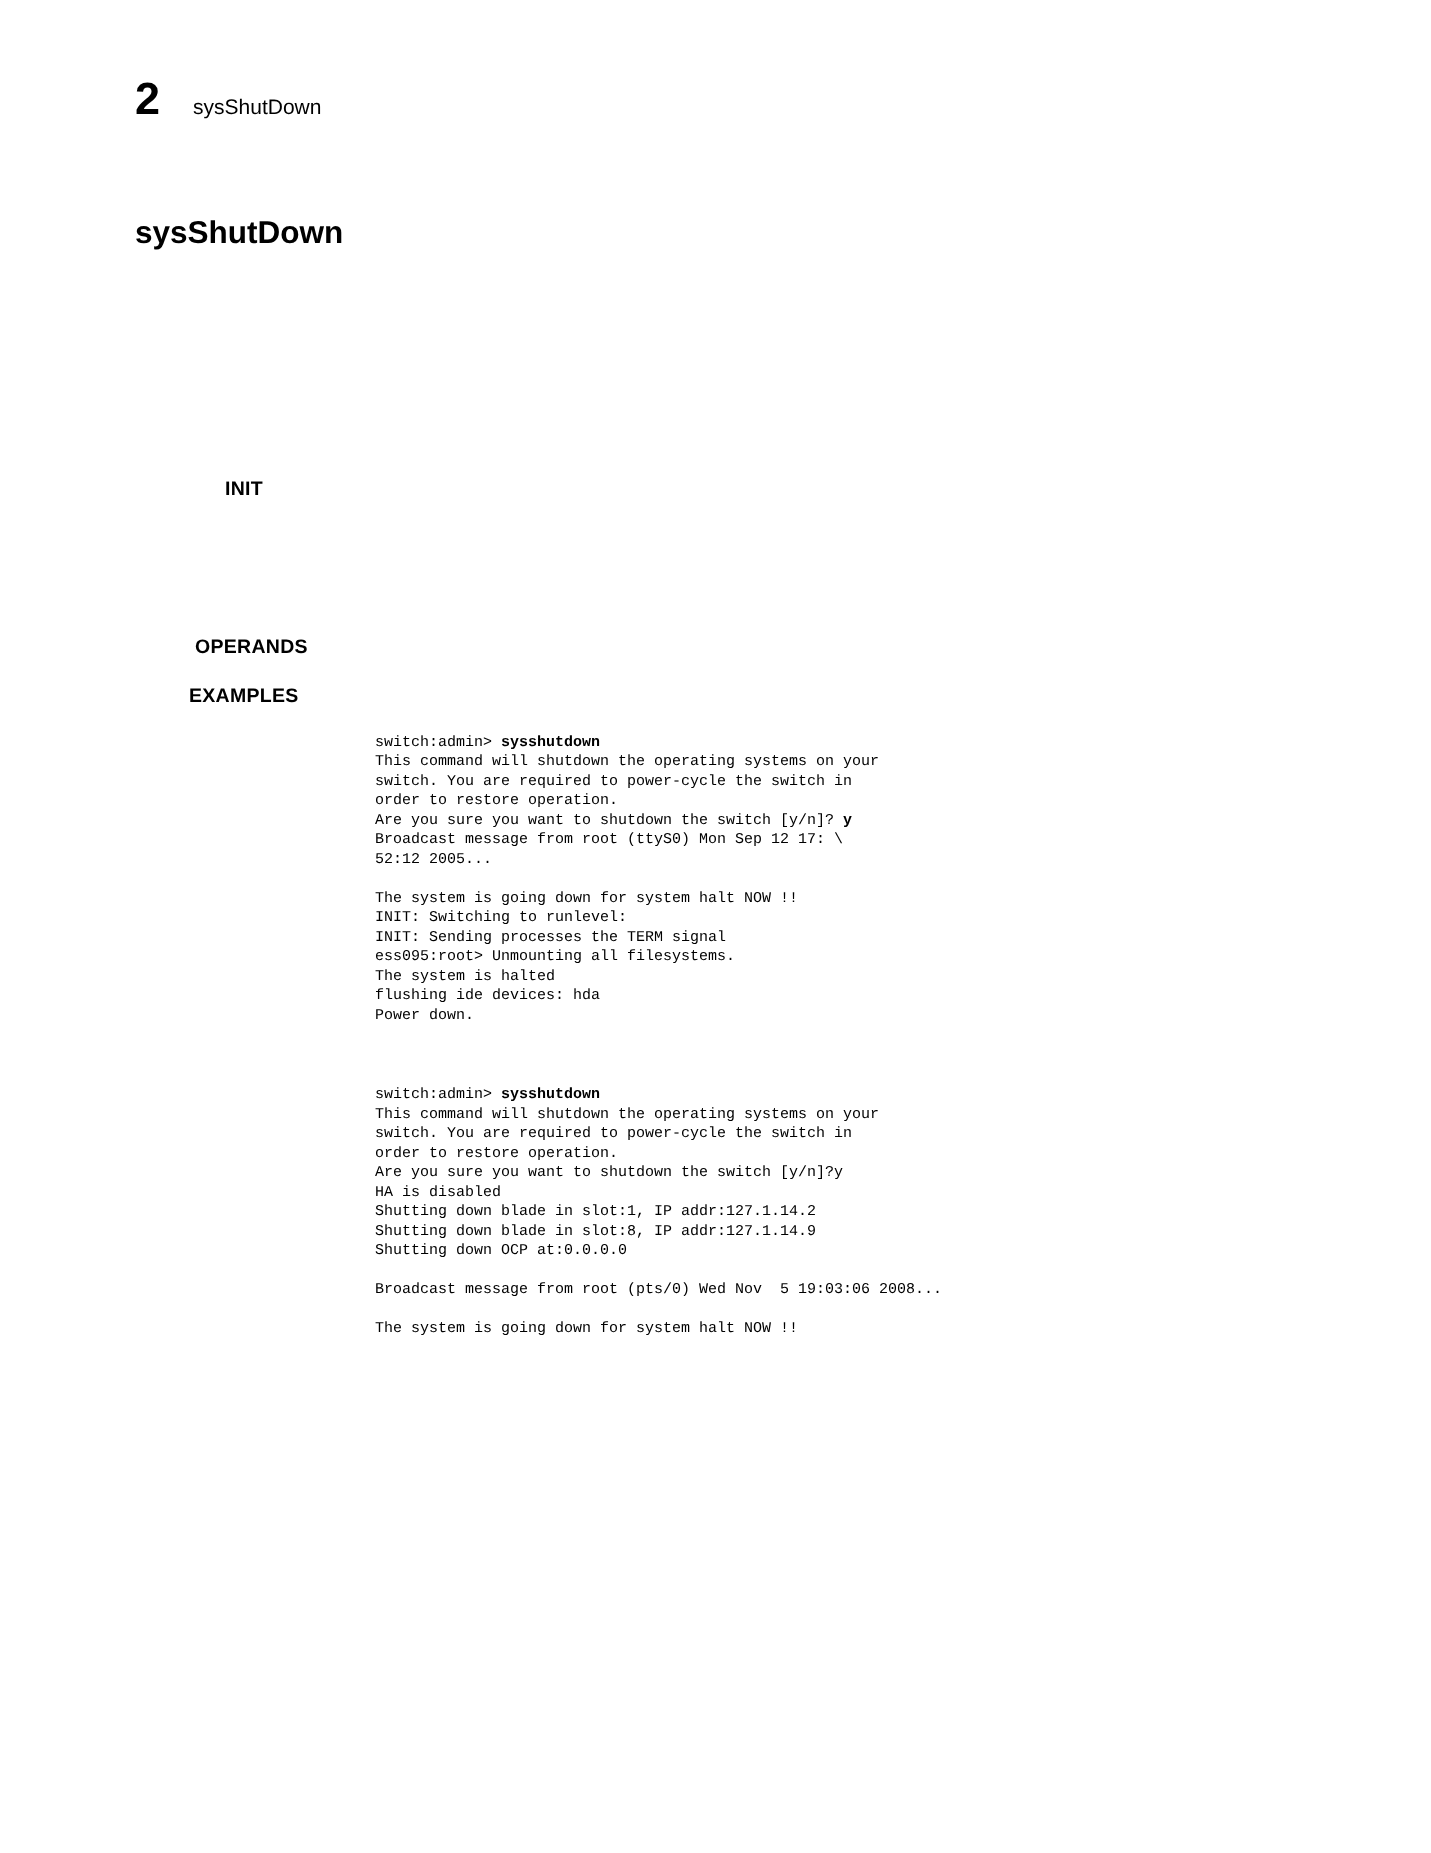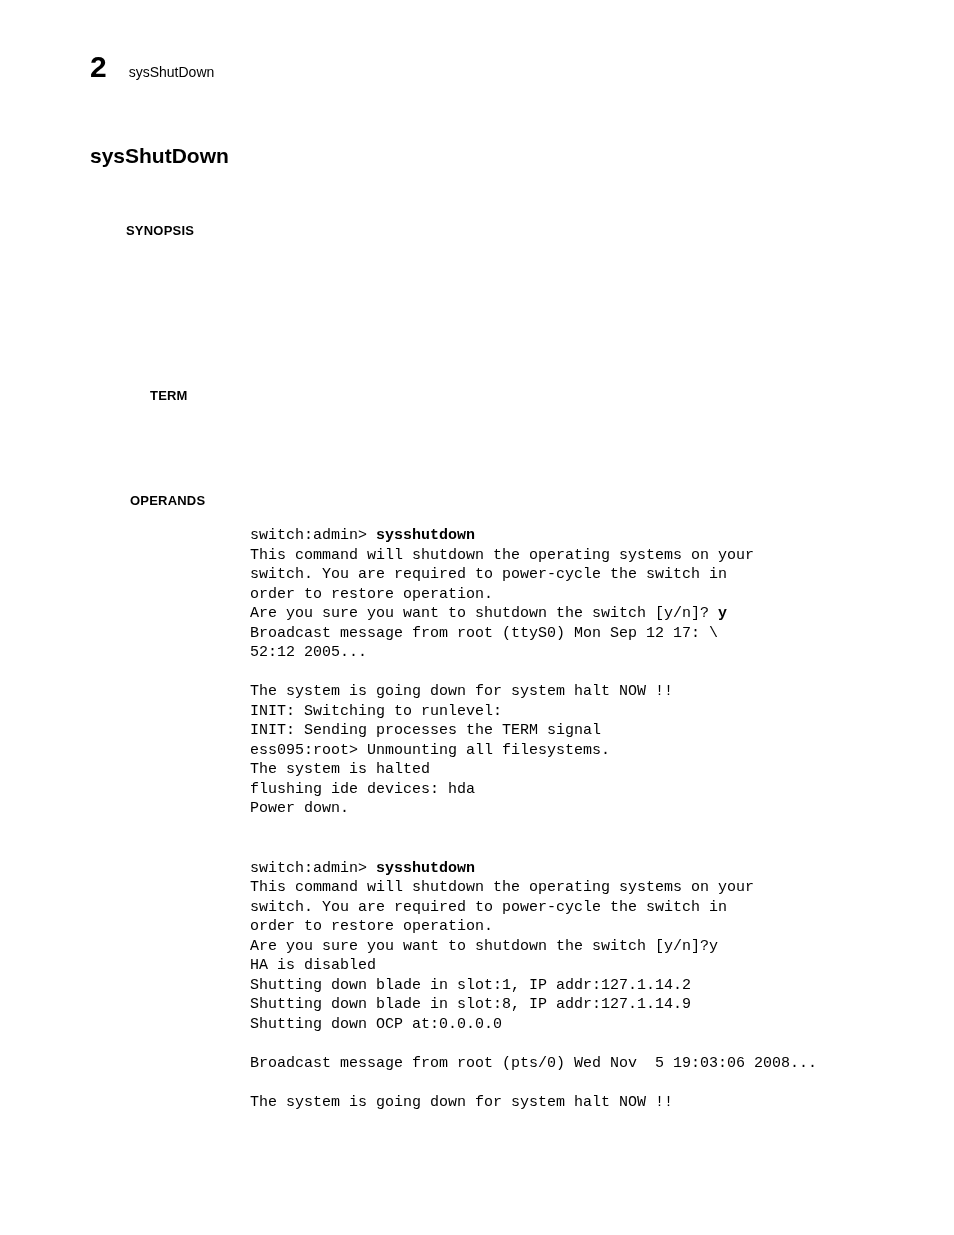--- a/index.html
+++ b/index.html
@@ -50,21 +50,21 @@
   }
   .section-label.operands {
     margin-top: 90px;
     margin-left: 40px;
   }
   .section-label.examples {
     margin-top: 18px;
   }
   .code-block {
     font-family: "Courier New", Courier, monospace;
-    font-size: 15px;
+    font-size: 10px;
     line-height: 1.3;
     white-space: pre;
     margin-left: 160px;
     margin-top: 4px;
   }
   .code-block .bold {
     font-weight: bold;
   }
   .code-block + .code-block {
     margin-top: 40px;
@@ -75,27 +75,27 @@
 
 <div class="page">
 
   <div class="header-row">
     <span class="chapter-number">2</span>
     <span class="header-tag">sysShutDown</span>
   </div>
 
   <div class="page-title">sysShutDown</div>
 
-  <div class="section-label">SYNOPSIS</div>
 
 
-  <div class="section-label notes">TERM</div>
+  <div class="section-label notes">INIT</div>
 
   <div class="section-label operands">OPERANDS</div>
 
+  <div class="section-label examples">EXAMPLES</div>
 
   <div class="code-block"><span>switch:admin&gt; </span><span class="bold">sysshutdown</span>
 <span>This command will shutdown the operating systems on your
 switch. You are required to power-cycle the switch in
 order to restore operation.
 Are you sure you want to shutdown the switch [y/n]? </span><span class="bold">y</span>
 <span>Broadcast message from root (ttyS0) Mon Sep 12 17: \
 52:12 2005...
 
 The system is going down for system halt NOW !!

